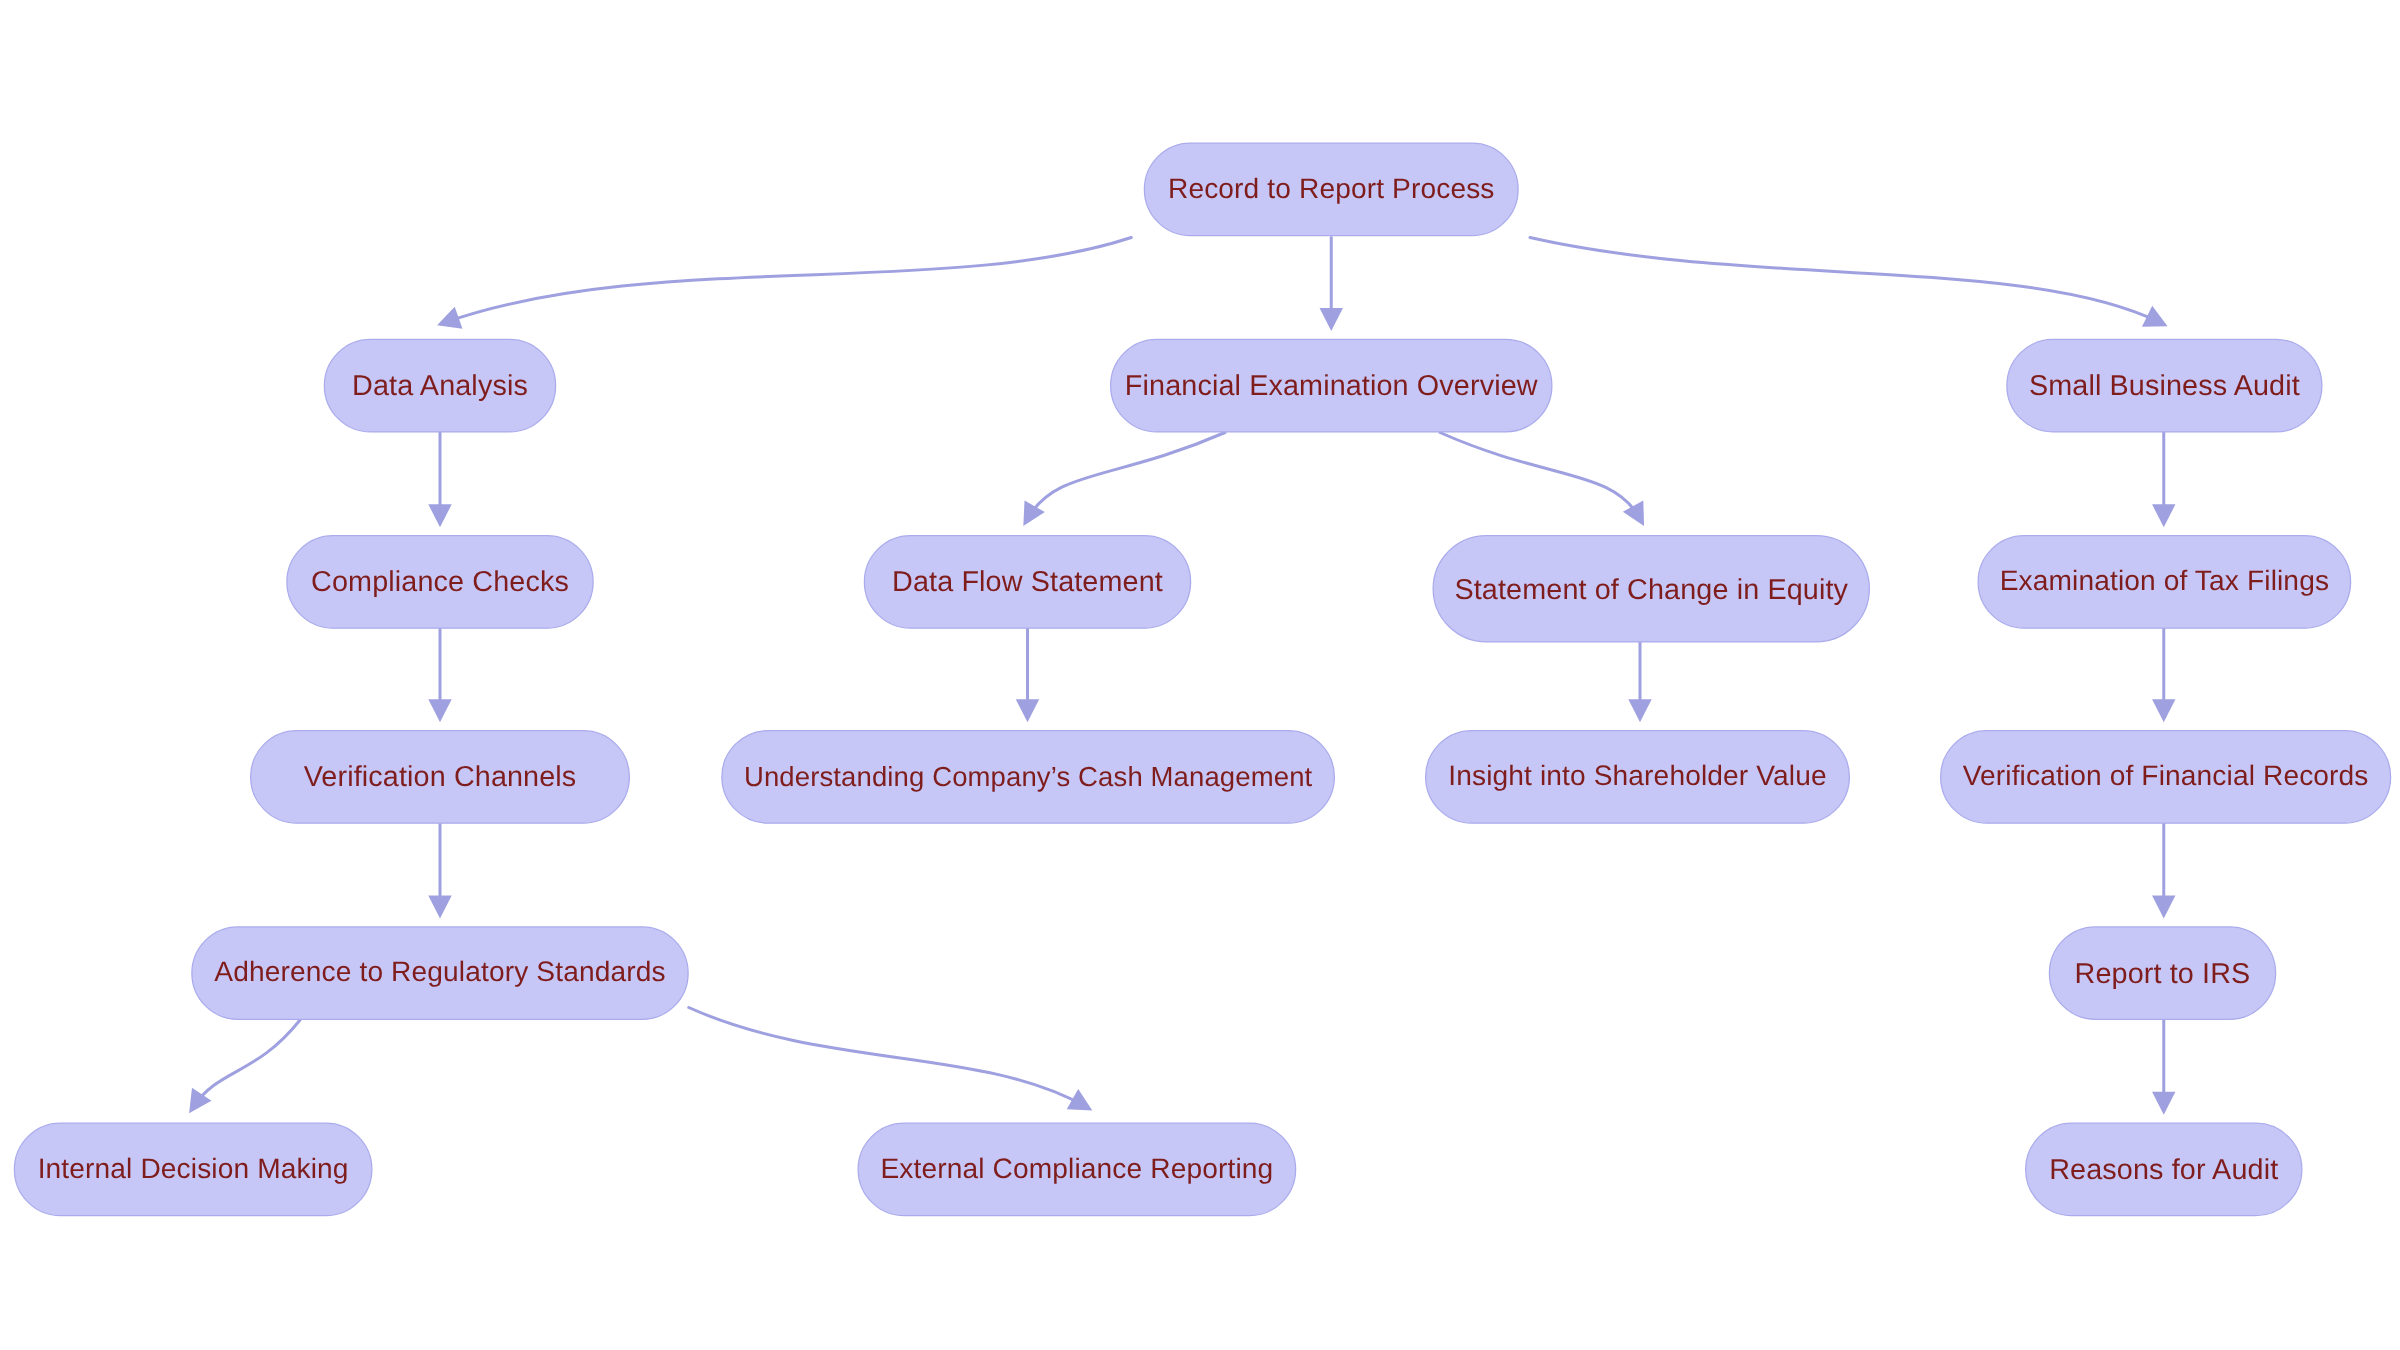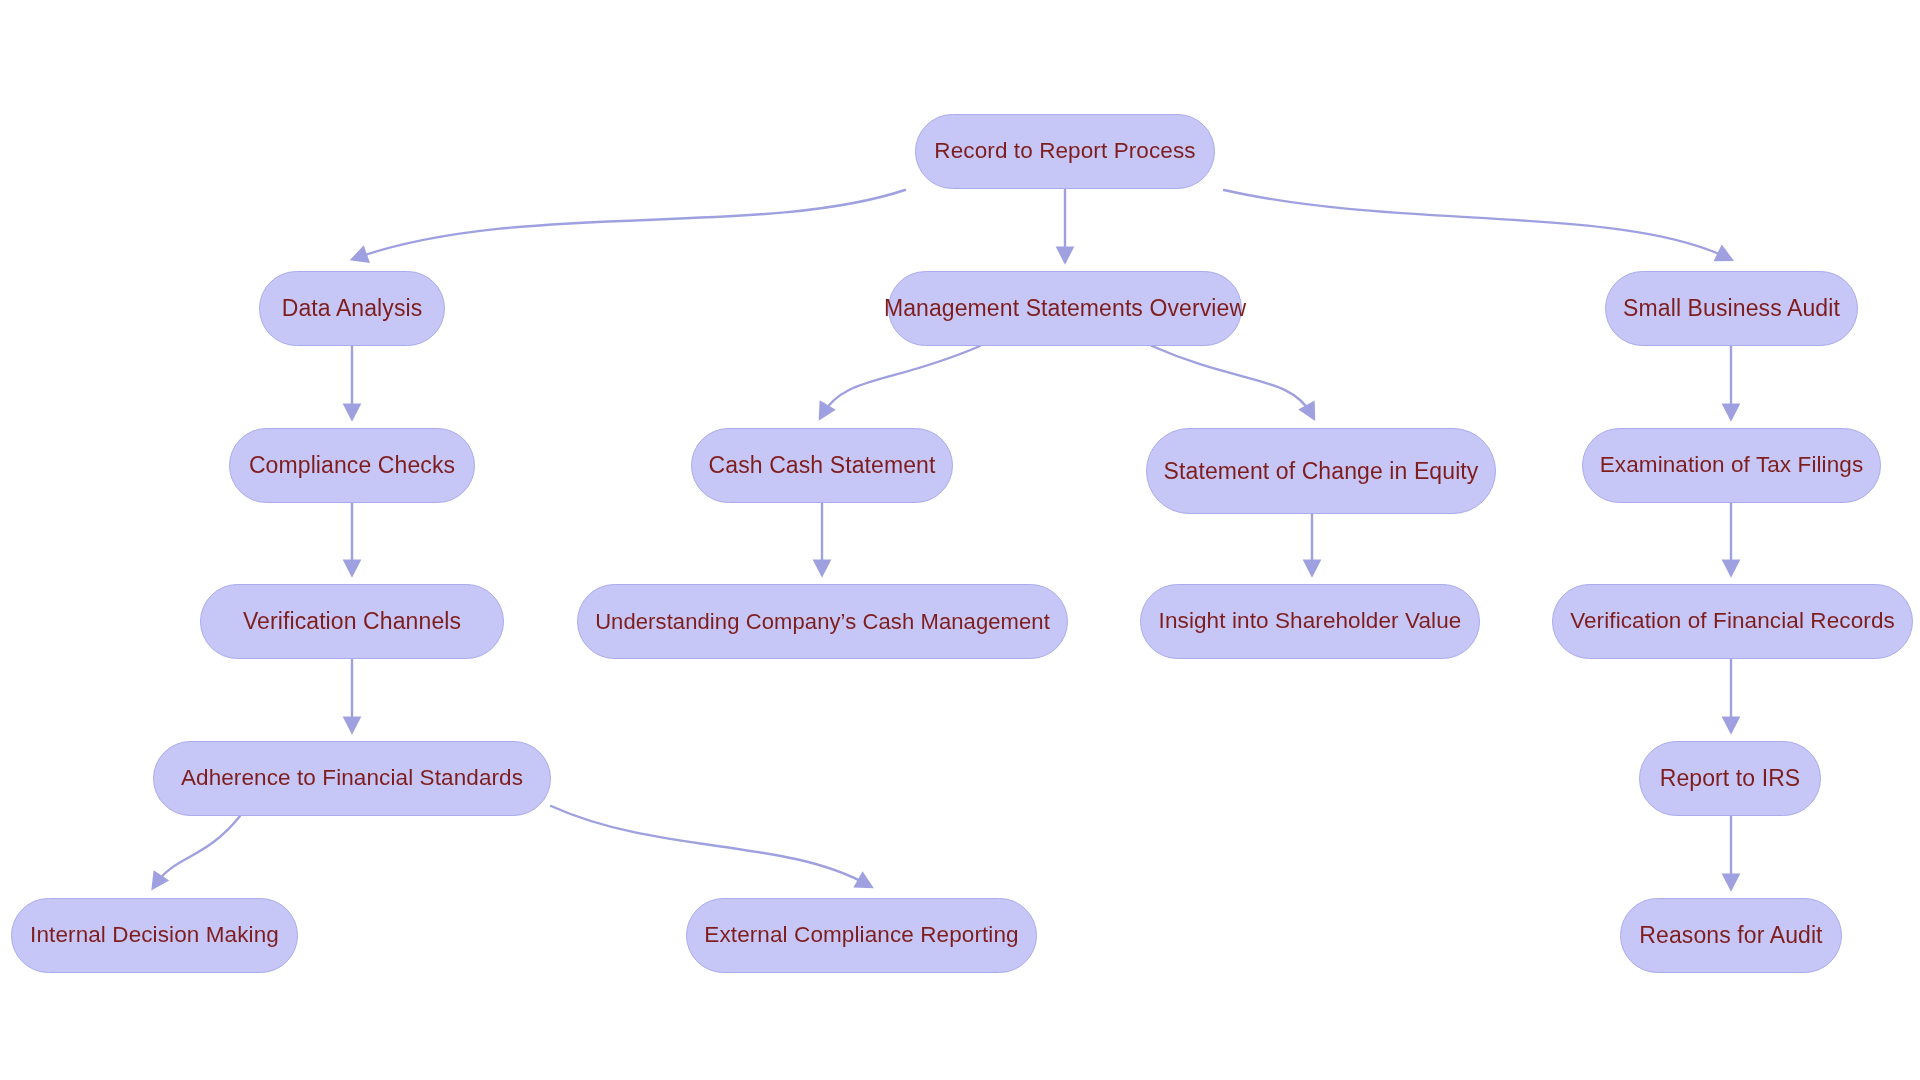--- a/index.html
+++ b/index.html
@@ -89,51 +89,51 @@
   </svg>
 
   <div id="node-layer">
       <div class="node" style="left: 915px; top: 114px; width: 300px; height: 75px; font-size: 22.5px;">
         <span class="node-label">Record to Report Process</span>
       </div>
       <div class="node" style="left: 259px; top: 271px; width: 186px; height: 75px;">
         <span class="node-label">Data Analysis</span>
       </div>
       <div class="node" style="left: 888px; top: 271px; width: 354px; height: 75px;">
-        <span class="node-label">Management Statements Overview</span>
+        <span class="node-label">Financial Examination Overview</span>
       </div>
       <div class="node" style="left: 1605px; top: 271px; width: 253px; height: 75px; text-align: right;">
         <span class="node-label">Small Business Audit</span>
       </div>
       <div class="node" style="left: 229px; top: 428px; width: 246px; height: 75px;">
         <span class="node-label">Compliance Checks</span>
       </div>
       <div class="node" style="left: 691px; top: 428px; width: 262px; height: 75px;">
-        <span class="node-label">Cash Cash Statement</span>
+        <span class="node-label">Data Flow Statement</span>
       </div>
       <div class="node" style="left: 1146px; top: 428px; width: 350px; height: 86px;">
         <span class="node-label">Statement of Change in Equity</span>
       </div>
       <div class="node" style="left: 1582px; top: 428px; width: 299px; height: 75px; font-size: 22.5px;">
         <span class="node-label">Examination of Tax Filings</span>
       </div>
       <div class="node" style="left: 200px; top: 584px; width: 304px; height: 75px;">
         <span class="node-label">Verification Channels</span>
       </div>
       <div class="node" style="left: 577px; top: 584px; width: 491px; height: 75px; font-size: 22px;">
         <span class="node-label">Understanding Company’s Cash Management</span>
       </div>
       <div class="node" style="left: 1140px; top: 584px; width: 340px; height: 75px; font-size: 22.5px;">
         <span class="node-label">Insight into Shareholder Value</span>
       </div>
       <div class="node" style="left: 1552px; top: 584px; width: 361px; height: 75px; font-size: 22.5px;">
         <span class="node-label">Verification of Financial Records</span>
       </div>
       <div class="node" style="left: 153px; top: 741px; width: 398px; height: 75px; font-size: 22.5px;">
-        <span class="node-label">Adherence to Financial Standards</span>
+        <span class="node-label">Adherence to Regulatory Standards</span>
       </div>
       <div class="node" style="left: 1639px; top: 741px; width: 182px; height: 75px;">
         <span class="node-label">Report to IRS</span>
       </div>
       <div class="node" style="left: 686px; top: 898px; width: 351px; height: 75px; font-size: 22.5px;">
         <span class="node-label">External Compliance Reporting</span>
       </div>
       <div class="node" style="left: 11px; top: 898px; width: 287px; height: 75px; font-size: 22.5px;">
         <span class="node-label">Internal Decision Making</span>
       </div>

